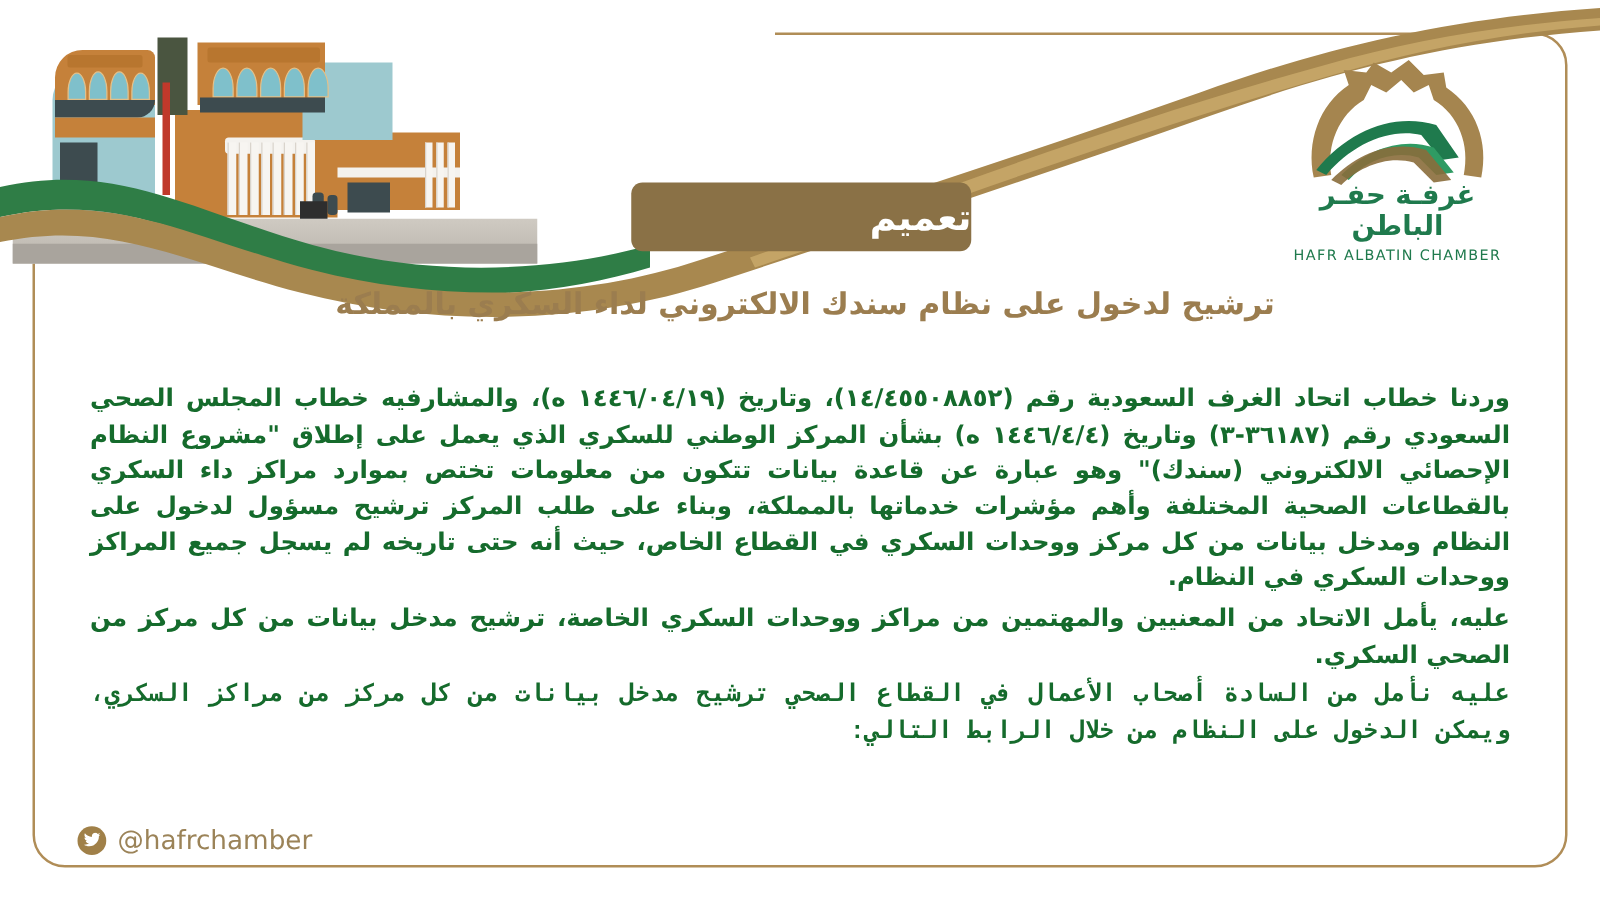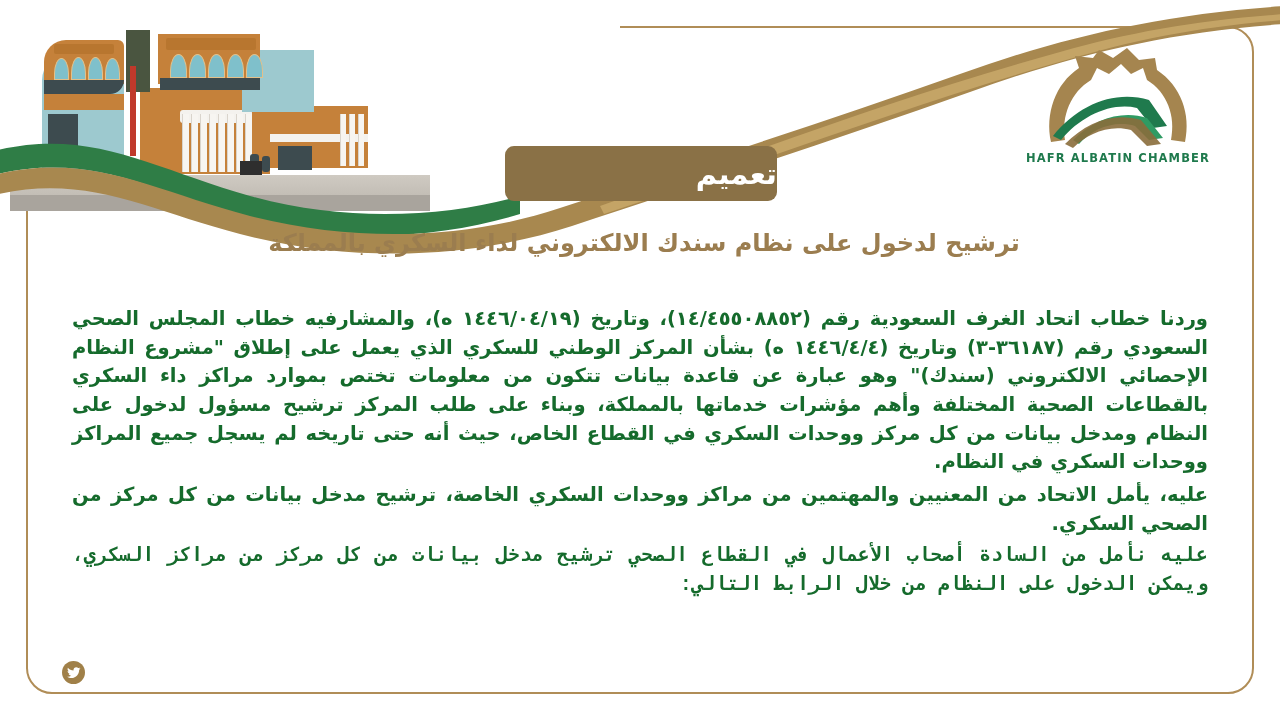--- a/index.html
+++ b/index.html
@@ -66,21 +66,21 @@
   .logo{
     position:absolute;right:62px;top:44px;width:200px;height:160px;z-index:6;
     text-align:center;
   }
   .logo svg{display:block;margin:0 auto;}
   .logo-ar{
     font-size:22px;font-weight:bold;color:#1f7a4d;letter-spacing:1px;
     margin-top:-4px;direction:rtl;
   }
   .logo-en{
-    font-size:11.5px;font-weight:bold;color:#1f7a4d;letter-spacing:1.1px;
+    font-size:11.5px;font-weight:normal;color:#1f7a4d;letter-spacing:1.1px;
     margin-top:3px;direction:ltr;
   }
 
   
   .ribbon{
     position:absolute;left:505px;top:146px;width:272px;height:55px;
     background:#8a7146;border-radius:9px;z-index:6;
     display:flex;align-items:center;justify-content:flex-start;
   }
   .ribbon-text{
@@ -216,20 +216,21 @@
                L 68 24 L 62 36 C 42 48, 32 72, 36 96 Z" fill="#a5854f"></path>
 
       <path d="M 24 92 C 50 60, 86 46, 120 56 L 138 82 L 124 84 L 108 64
                C 82 58, 52 72, 32 96 Z" fill="#1f7a4d"></path>
       <path d="M 44 96 C 66 74, 94 66, 118 74 L 134 94 L 120 96 L 106 82
                C 86 76, 64 84, 50 100 Z" fill="#2f9b63"></path>
 
       <path d="M 36 100 C 58 78, 84 68, 112 76 L 132 100 L 118 102 L 102 86
                C 80 80, 58 90, 44 104 Z" fill="#8a6d3b" opacity="0.9"></path>
     </svg>
+    <div class="logo-ar">غرفـة حفـر الباطن</div>
     <div class="logo-en">HAFR ALBATIN CHAMBER</div>
   </div>
 
   <div class="ribbon">
     <span class="ribbon-text">تعميم</span>
   </div>
 
   <div class="headline">ترشيح لدخول على نظام سندك الالكتروني لداء السكري بالمملكة</div>
 
   <div class="body-wrap">
@@ -237,17 +238,18 @@
     <p class="para p2">عليه، يأمل الاتحاد من المعنيين والمهتمين من مراكز ووحدات السكري الخاصة، ترشيح مدخل بيانات من كل مركز من الصحي السكري.</p>
     <p class="para p3">عليه نأمل من السادة أصحاب الأعمال في القطاع الصحي ترشيح مدخل بيانات من كل مركز من مراكز السكري، ويمكن الدخول على النظام من خلال الرابط التالي:</p>
   </div>
 
   <div class="handle">
     <span class="tw-badge">
       <svg width="14" height="12" viewBox="0 0 24 20" aria-hidden="true">
         <path d="M23 2.3c-.9.4-1.8.7-2.8.8 1-.6 1.8-1.6 2.1-2.7-.9.6-2 1-3.1 1.2C18.4.6 17.2 0 15.8 0c-2.6 0-4.7 2.1-4.7 4.7 0 .4 0 .7.1 1.1C7.3 5.6 3.9 3.8 1.6.9c-.4.7-.6 1.5-.6 2.4 0 1.6.8 3.1 2.1 3.9-.8 0-1.5-.2-2.1-.6 0 2.3 1.6 4.2 3.8 4.6-.4.1-.8.2-1.2.2-.3 0-.6 0-.9-.1.6 1.9 2.3 3.2 4.4 3.3-1.6 1.3-3.6 2-5.8 2-.4 0-.8 0-1.1-.1 2.1 1.3 4.6 2.1 7.2 2.1 8.7 0 13.4-7.2 13.4-13.4v-.6c.9-.7 1.7-1.5 2.3-2.4z" fill="#ffffff"></path>
       </svg>
     </span>
+    <span class="handle-text">@hafrchamber</span>
   </div>
 
   <div class="frame-mask-top"></div>
   <div class="frame-mask-left"></div>
 </div>
 
 </body></html>

